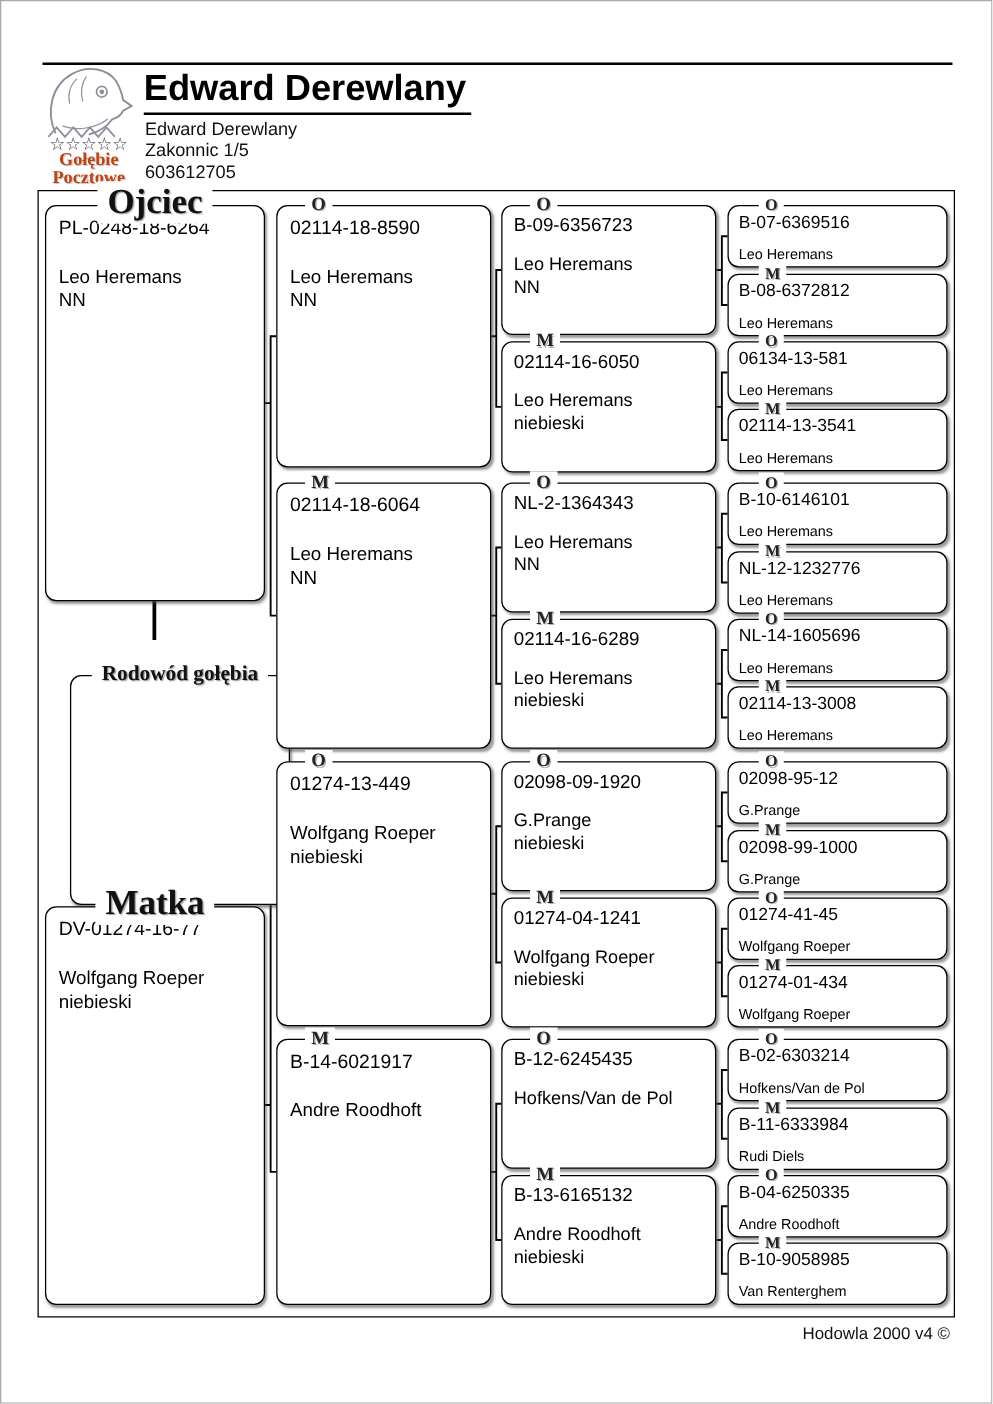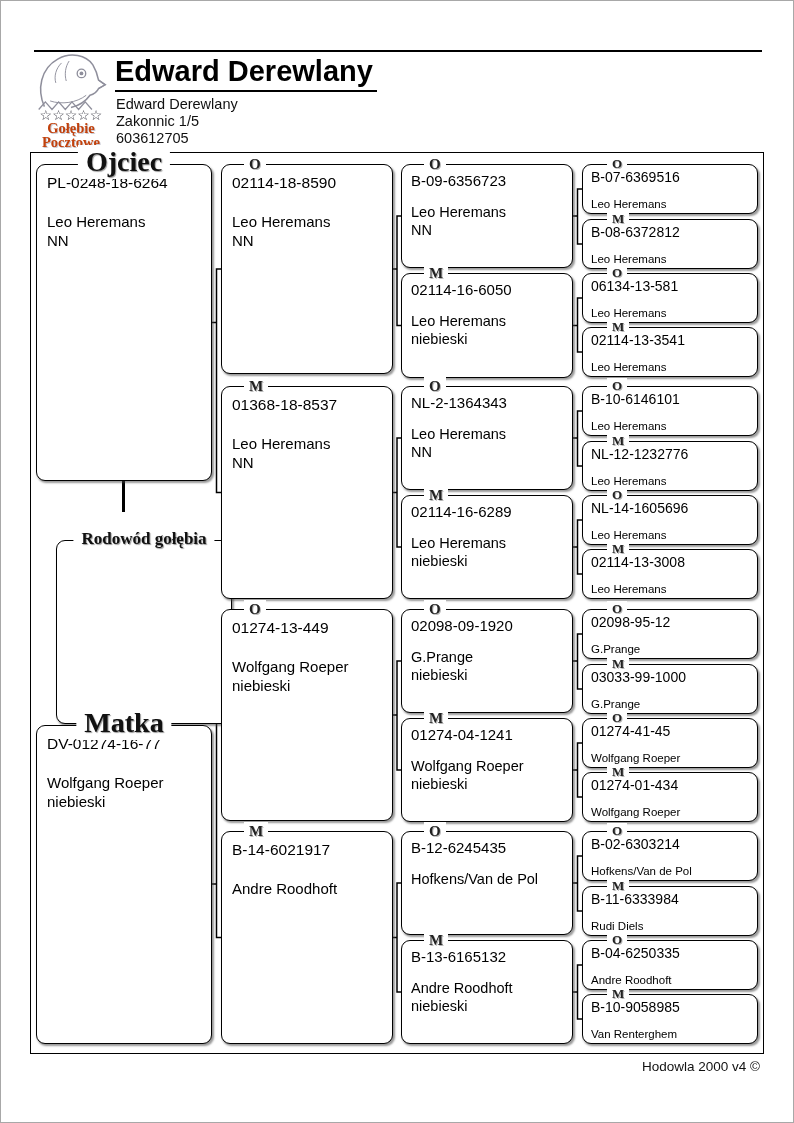--- a/index.html
+++ b/index.html
@@ -142,21 +142,21 @@
     <div class="box-label">O</div>
     <div class="body2">
       <div class="ring">02114-18-8590</div>
       <div class="line">Leo Heremans</div>
       <div class="line">NN</div>
     </div>
   </div>
   <div class="box b-col2" style="top:385px; height:213px;">
     <div class="box-label">M</div>
     <div class="body2">
-      <div class="ring">01368-18-8537</div>
+      <div class="ring">02114-18-6064</div>
       <div class="line">Leo Heremans</div>
       <div class="line">NN</div>
     </div>
   </div>
   <div class="box b-col2" style="top:608px; height:212px;">
     <div class="box-label">O</div>
     <div class="body2">
       <div class="ring">01274-13-449</div>
       <div class="line">Wolfgang Roeper</div>
       <div class="line">niebieski</div>
@@ -276,21 +276,21 @@
     <div class="ring4">02114-13-3008</div>
     <div class="name4">Leo Heremans</div>
   </div>
   <div class="box b-col4" style="top:608px;">
     <div class="box-label">O</div>
     <div class="ring4">02098-95-12</div>
     <div class="name4">G.Prange</div>
   </div>
   <div class="box b-col4" style="top:663px;">
     <div class="box-label">M</div>
-    <div class="ring4">03033-99-1000</div>
+    <div class="ring4">02098-99-1000</div>
     <div class="name4">G.Prange</div>
   </div>
   <div class="box b-col4" style="top:717px;">
     <div class="box-label">O</div>
     <div class="ring4">01274-41-45</div>
     <div class="name4">Wolfgang Roeper</div>
   </div>
   <div class="box b-col4" style="top:771px;">
     <div class="box-label">M</div>
     <div class="ring4">01274-01-434</div>

